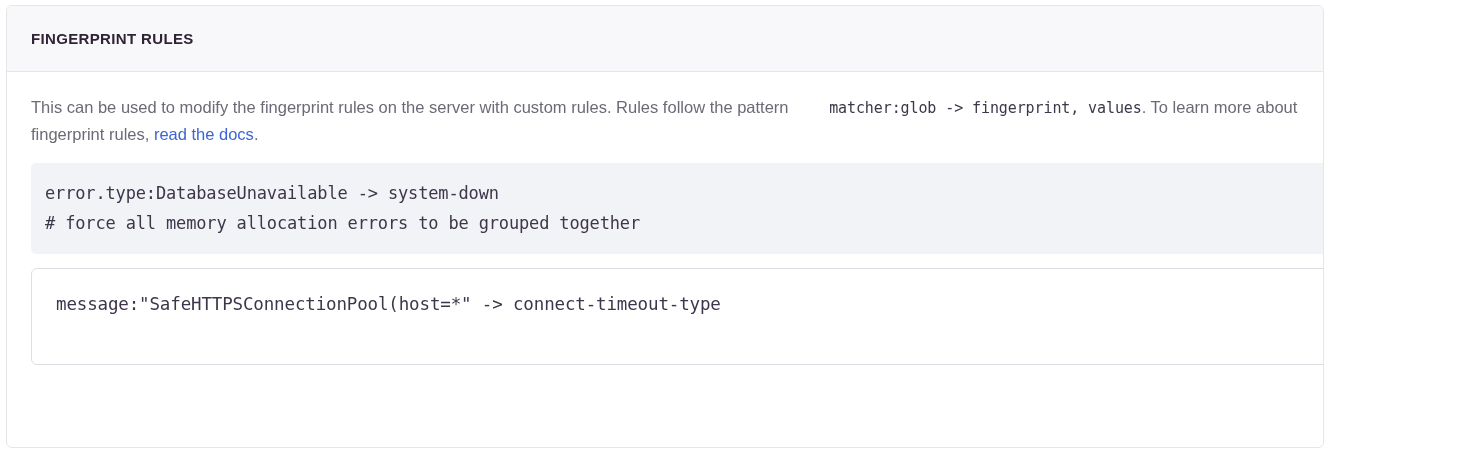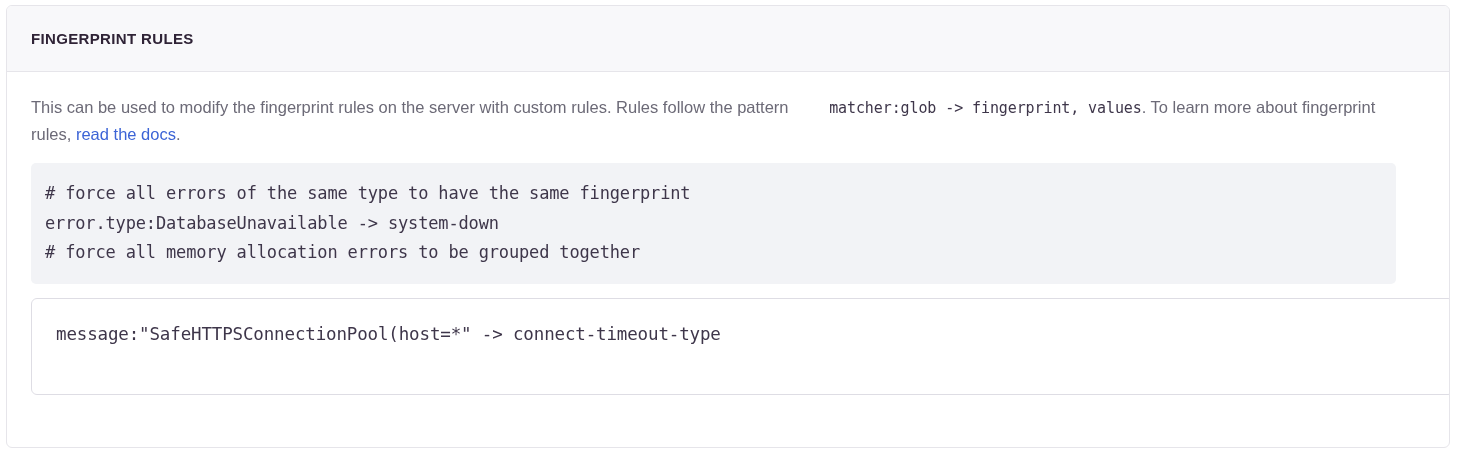--- a/index.html
+++ b/index.html
@@ -11,21 +11,21 @@
     height: 454px;
     background: #ffffff;
     font-family: "Liberation Sans", sans-serif;
     -webkit-font-smoothing: antialiased;
   }
 
   .panel {
     position: absolute;
     left: 6px;
     top: 5px;
-    width: 1444px;
+    width: 1318px;
     height: 443px;
     box-sizing: border-box;
     background: #ffffff;
     border: 1px solid #e6e5ea;
     border-radius: 6px;
     overflow: hidden;
   }
 
   .panel-header {
     height: 66px;
@@ -118,21 +118,20 @@
 
   <div class="panel-header">
     <div class="panel-title">FINGERPRINT RULES</div>
   </div>
 
   <div class="panel-body">
 
     <p class="description"><span>This can be used to modify the fingerprint rules on the server with custom rules. Rules follow the pattern </span><span class="inline-code">matcher:glob -&gt; fingerprint, values</span><span>. To learn more about fingerprint rules, </span><a class="docs-link" href="#">read the docs</a><span>.</span></p>
 
     <div class="code-block">
-      <div class="code-line"># force all errors of the same type to have the same fingerprint</div>
       <div class="code-line">error.type:DatabaseUnavailable -&gt; system-down</div>
       <div class="code-line"># force all memory allocation errors to be grouped together</div>
     </div>
 
     <textarea class="rules-input" spellcheck="false" placeholder="" style="">message:"SafeHTTPSConnectionPool(host=*" -&gt; connect-timeout-type</textarea>
 
   </div>
 </div>
 
 </body></html>

